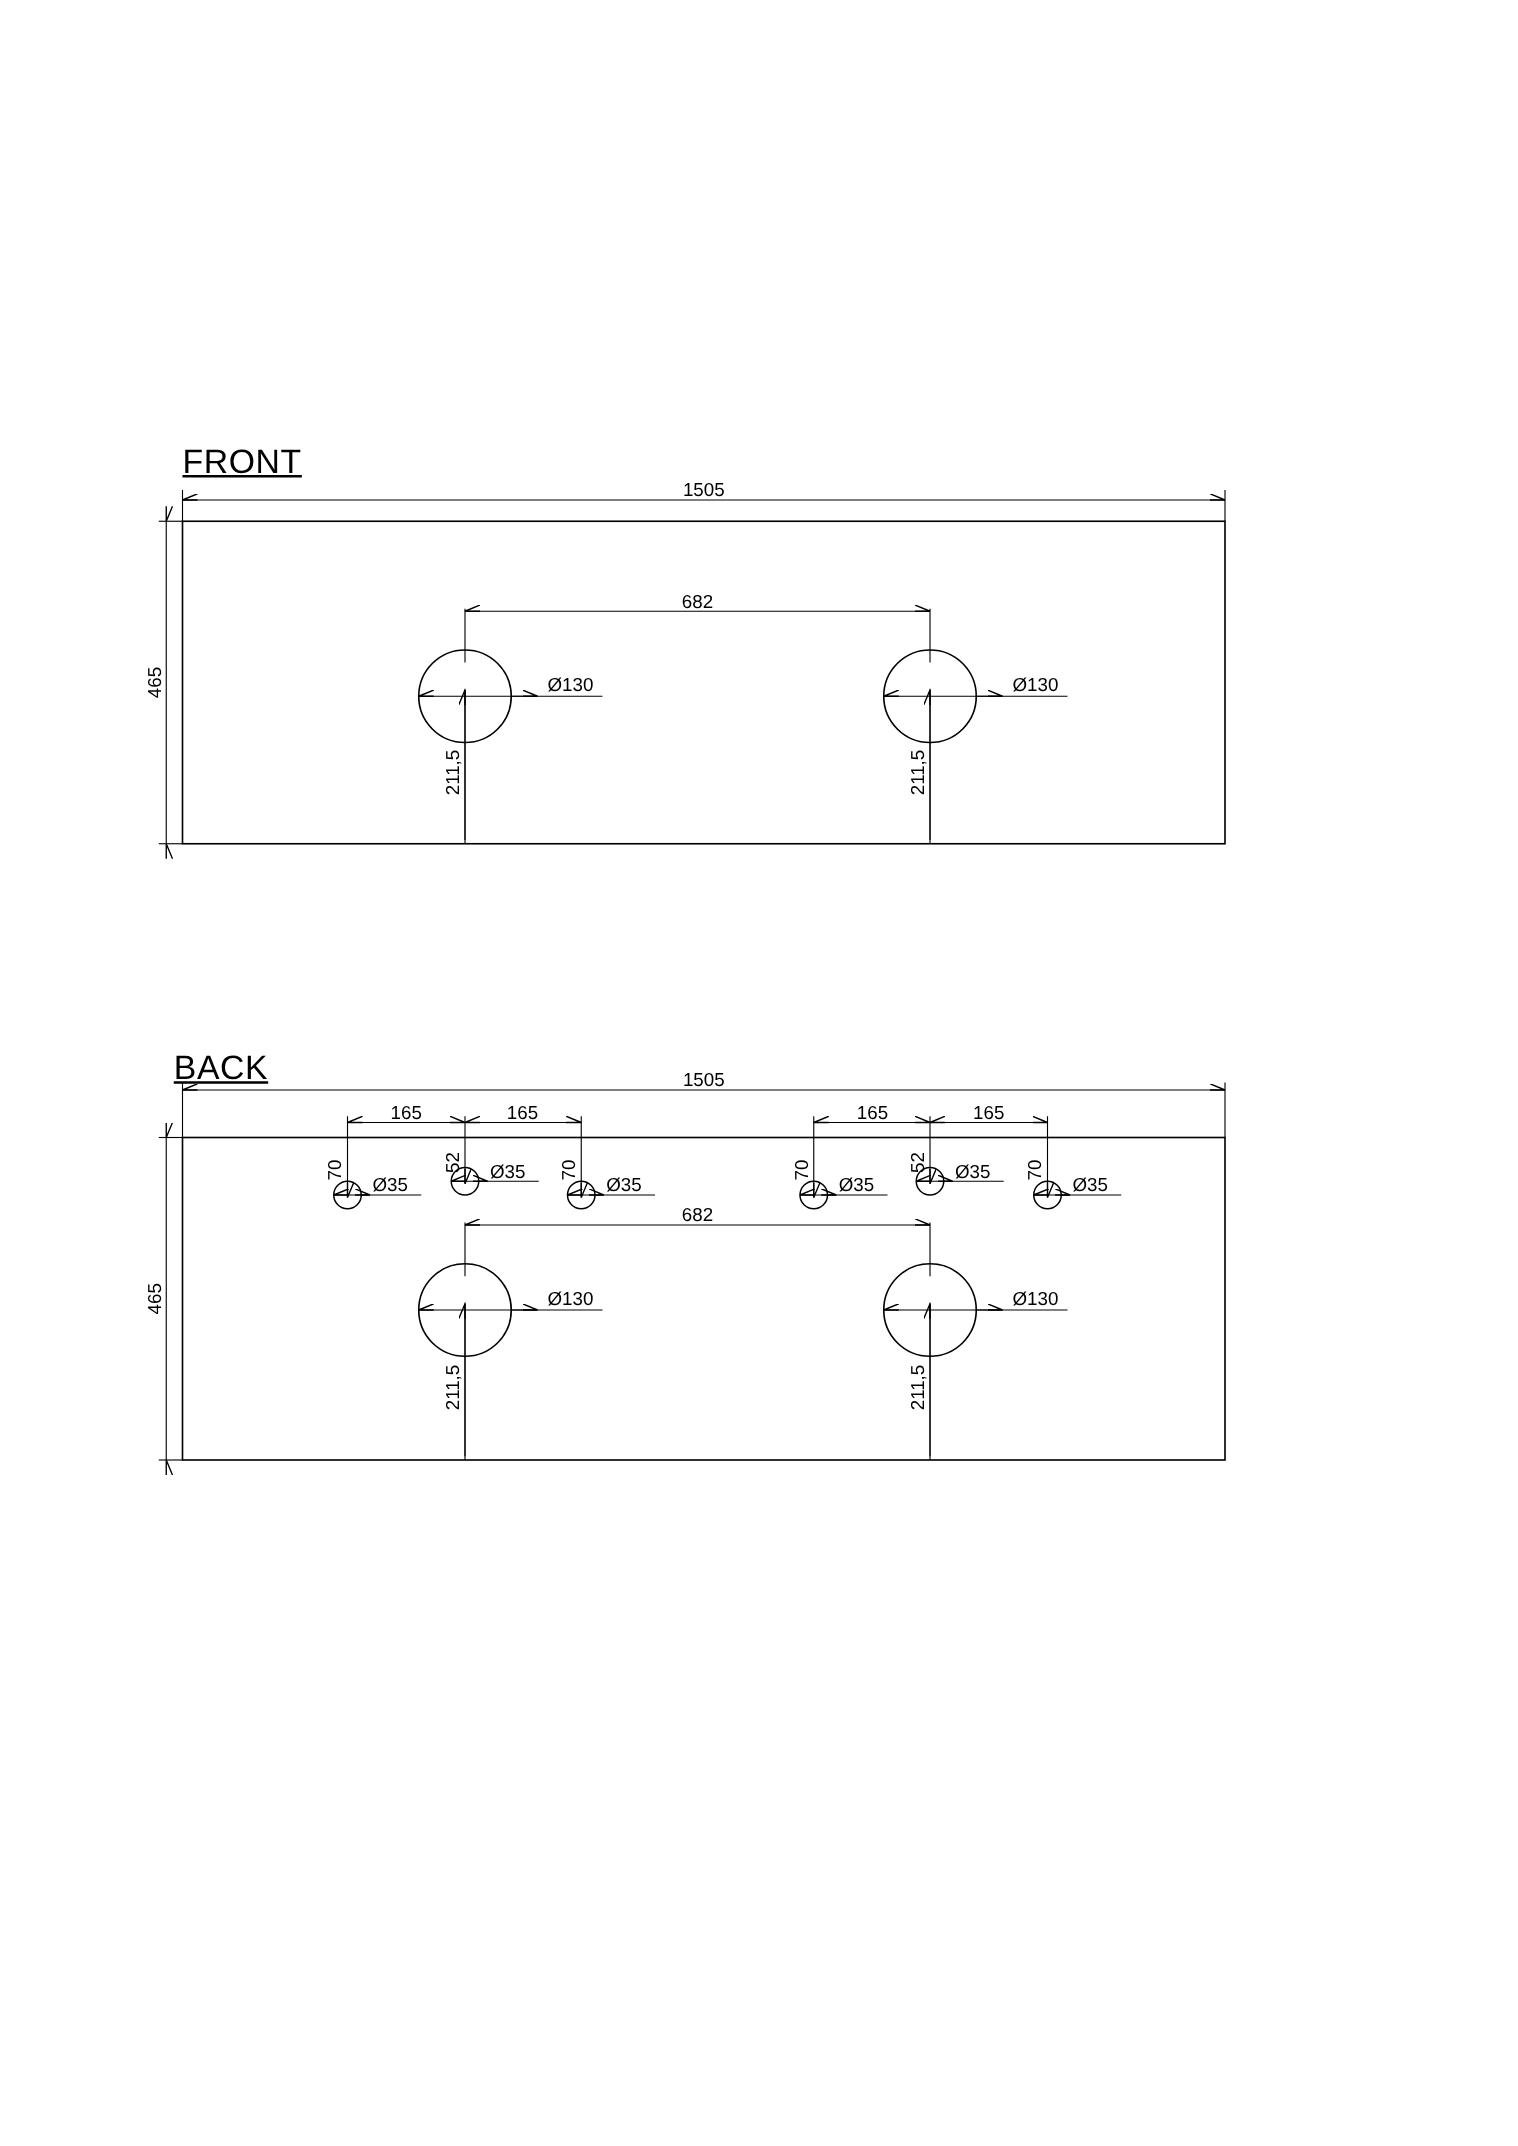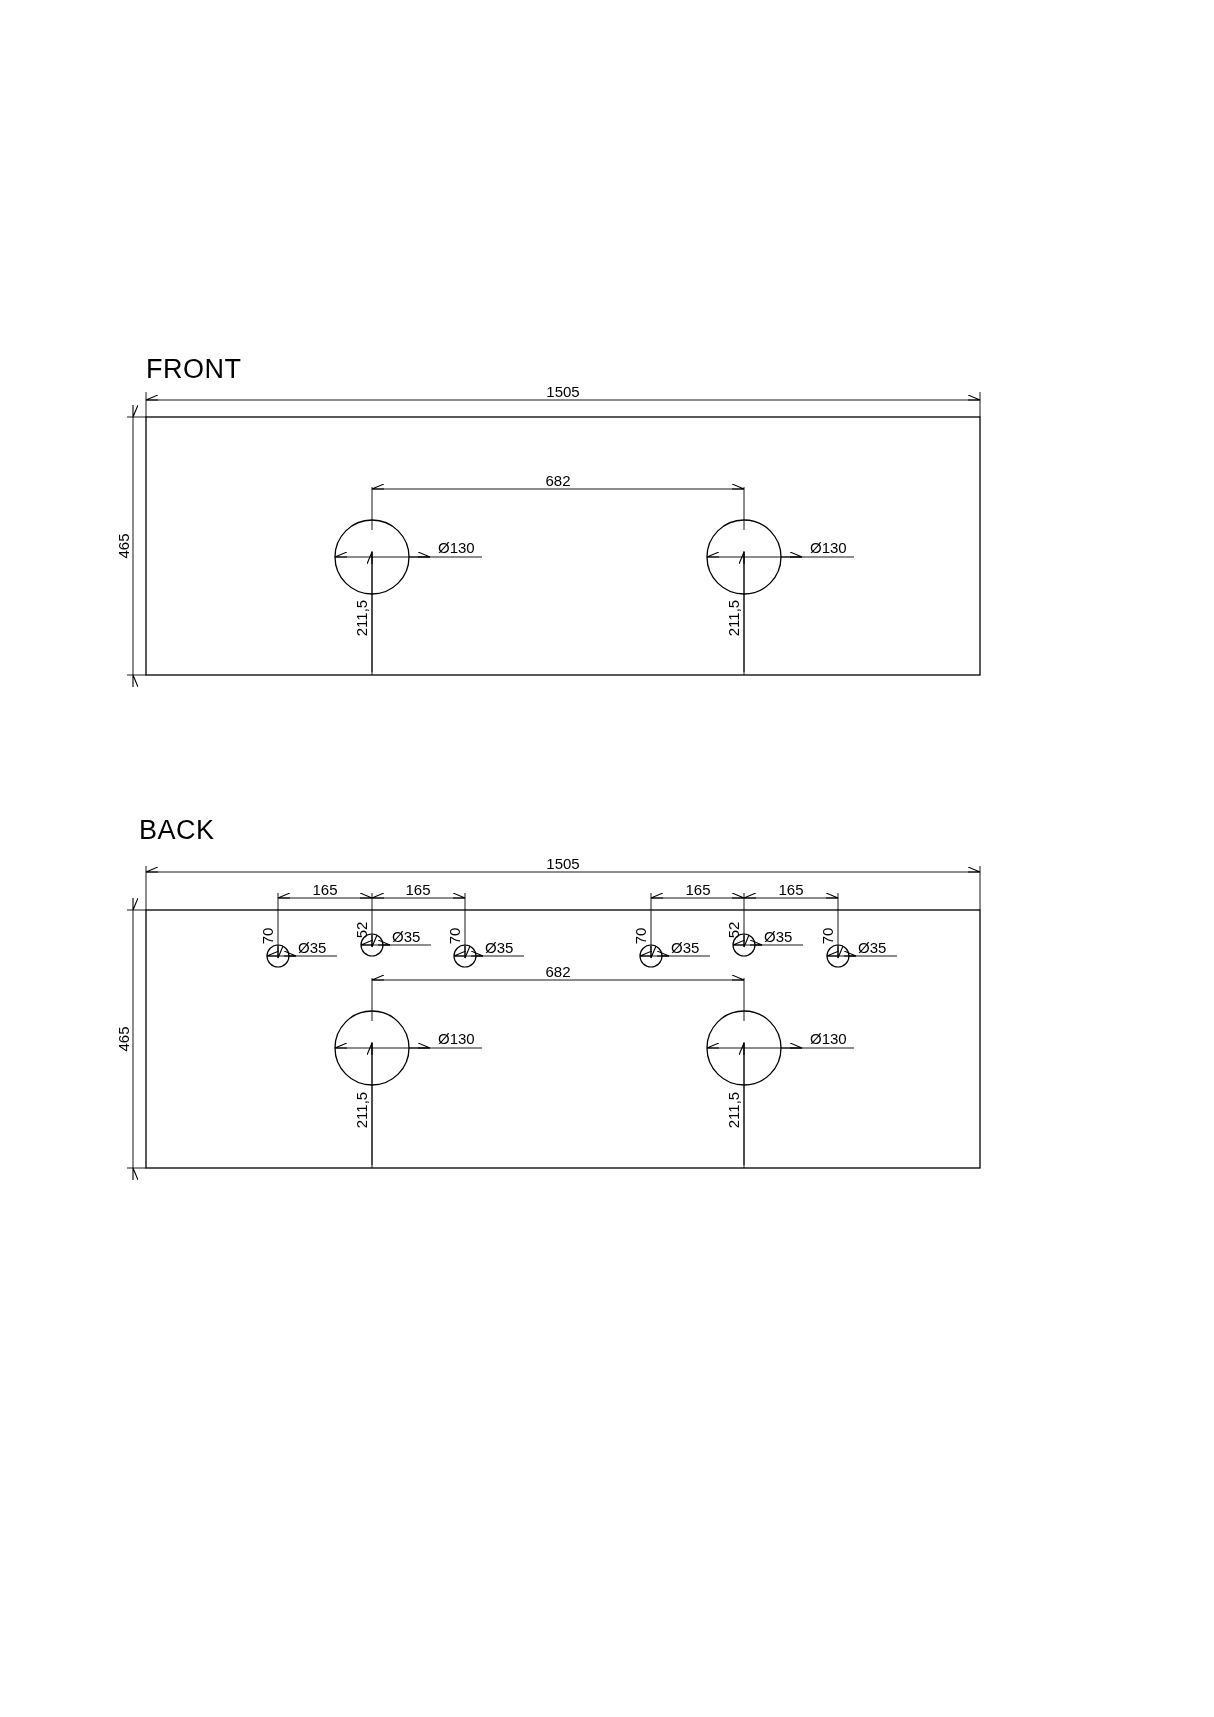--- a/index.html
+++ b/index.html
@@ -29,23 +29,24 @@
     height: 1717px;
     display: block;
   }
   .view-title {
     position: absolute;
     font-family: "Liberation Sans", sans-serif;
     font-size: 27px;
     letter-spacing: 0.5px;
     color: #000000;
     white-space: nowrap;
+    text-decoration: underline;
   }
   #front-title { left: 146px; top: 354px; }
-  #back-title  { left: 139px; top: 815px; }
+  #back-title  { left: 139px; top: 839px; }
 </style>
 </head>
 <body>
 
 <div id="sheet">
 
   <div class="view-title" id="front-title">FRONT</div>
 
   <div class="view-title" id="back-title">BACK</div>
 

